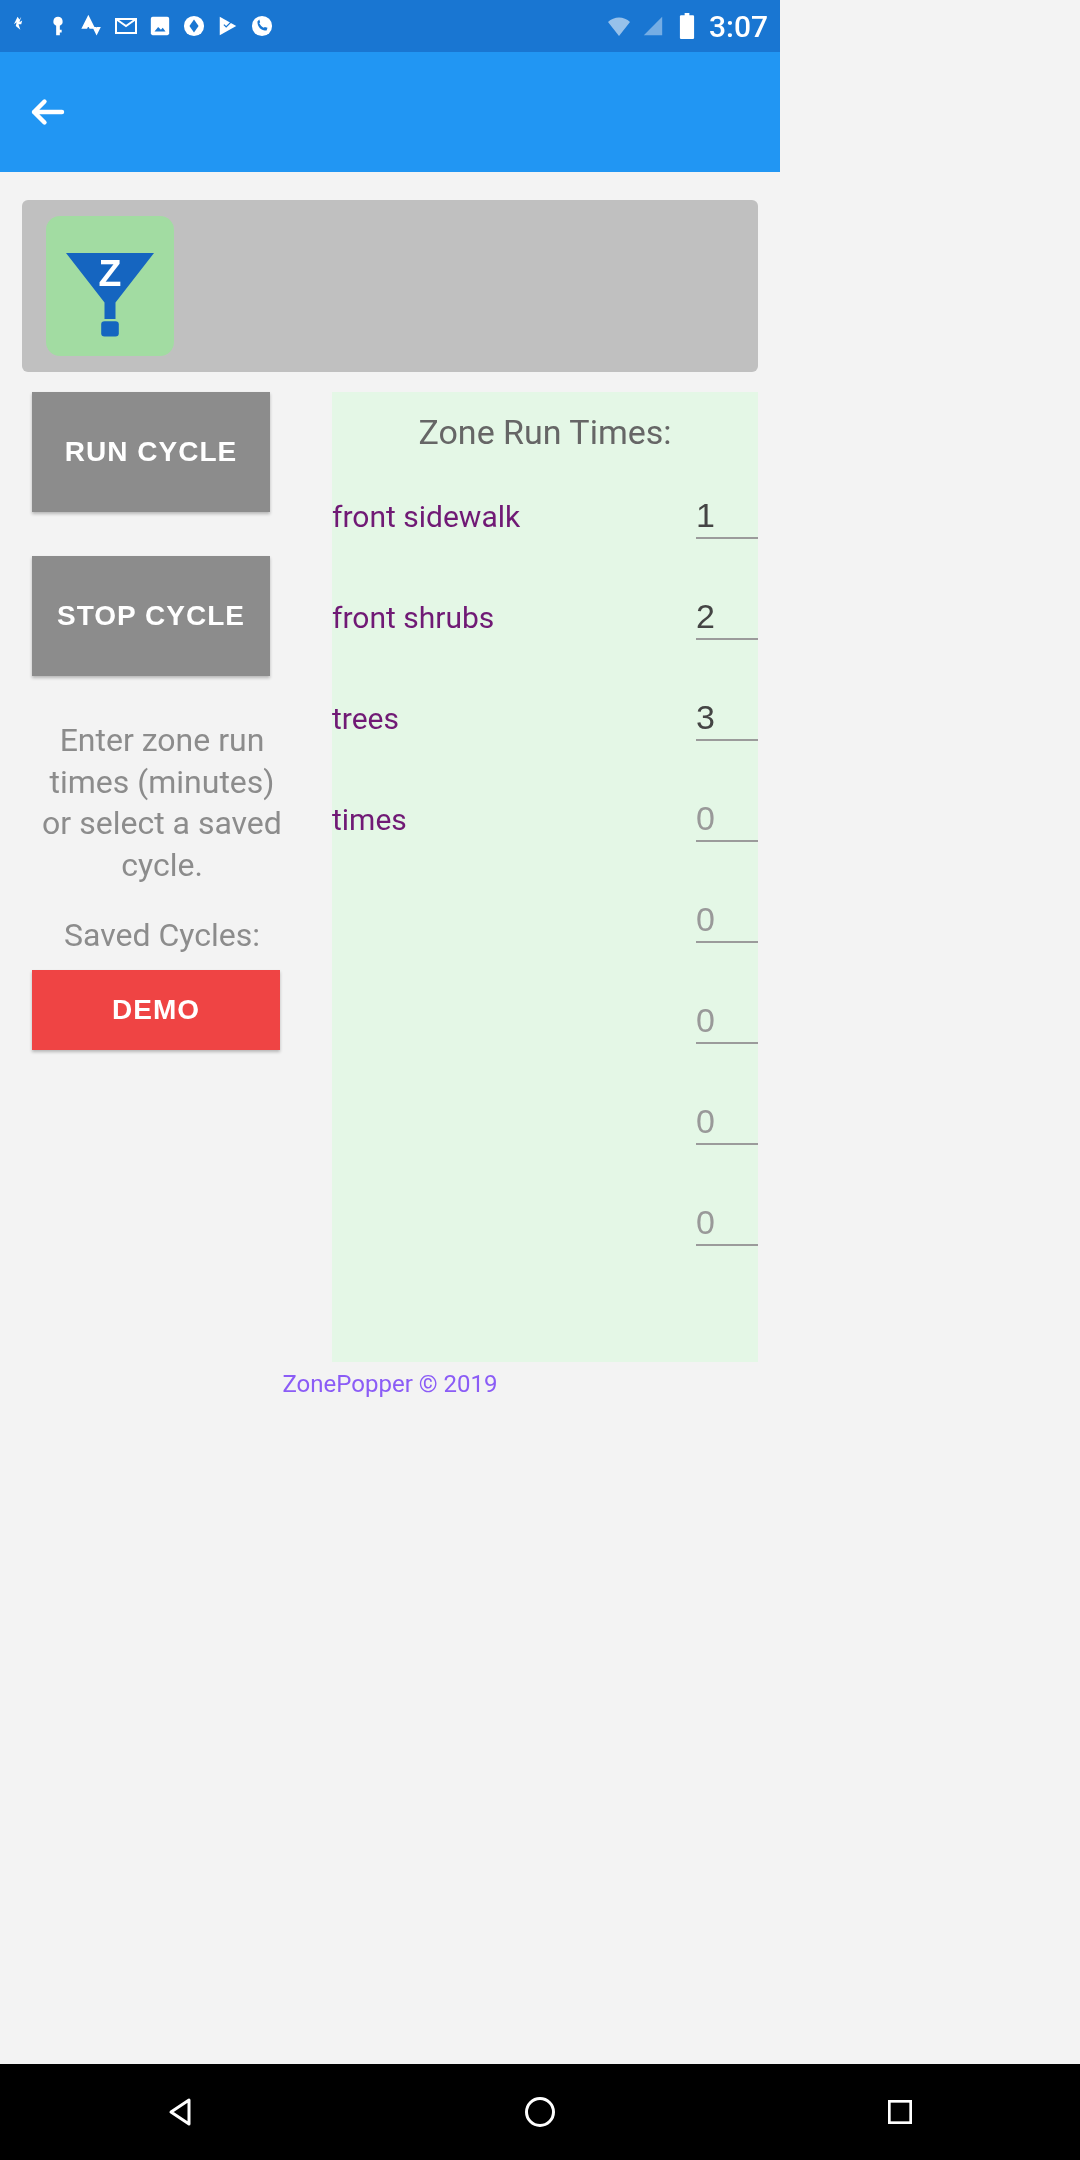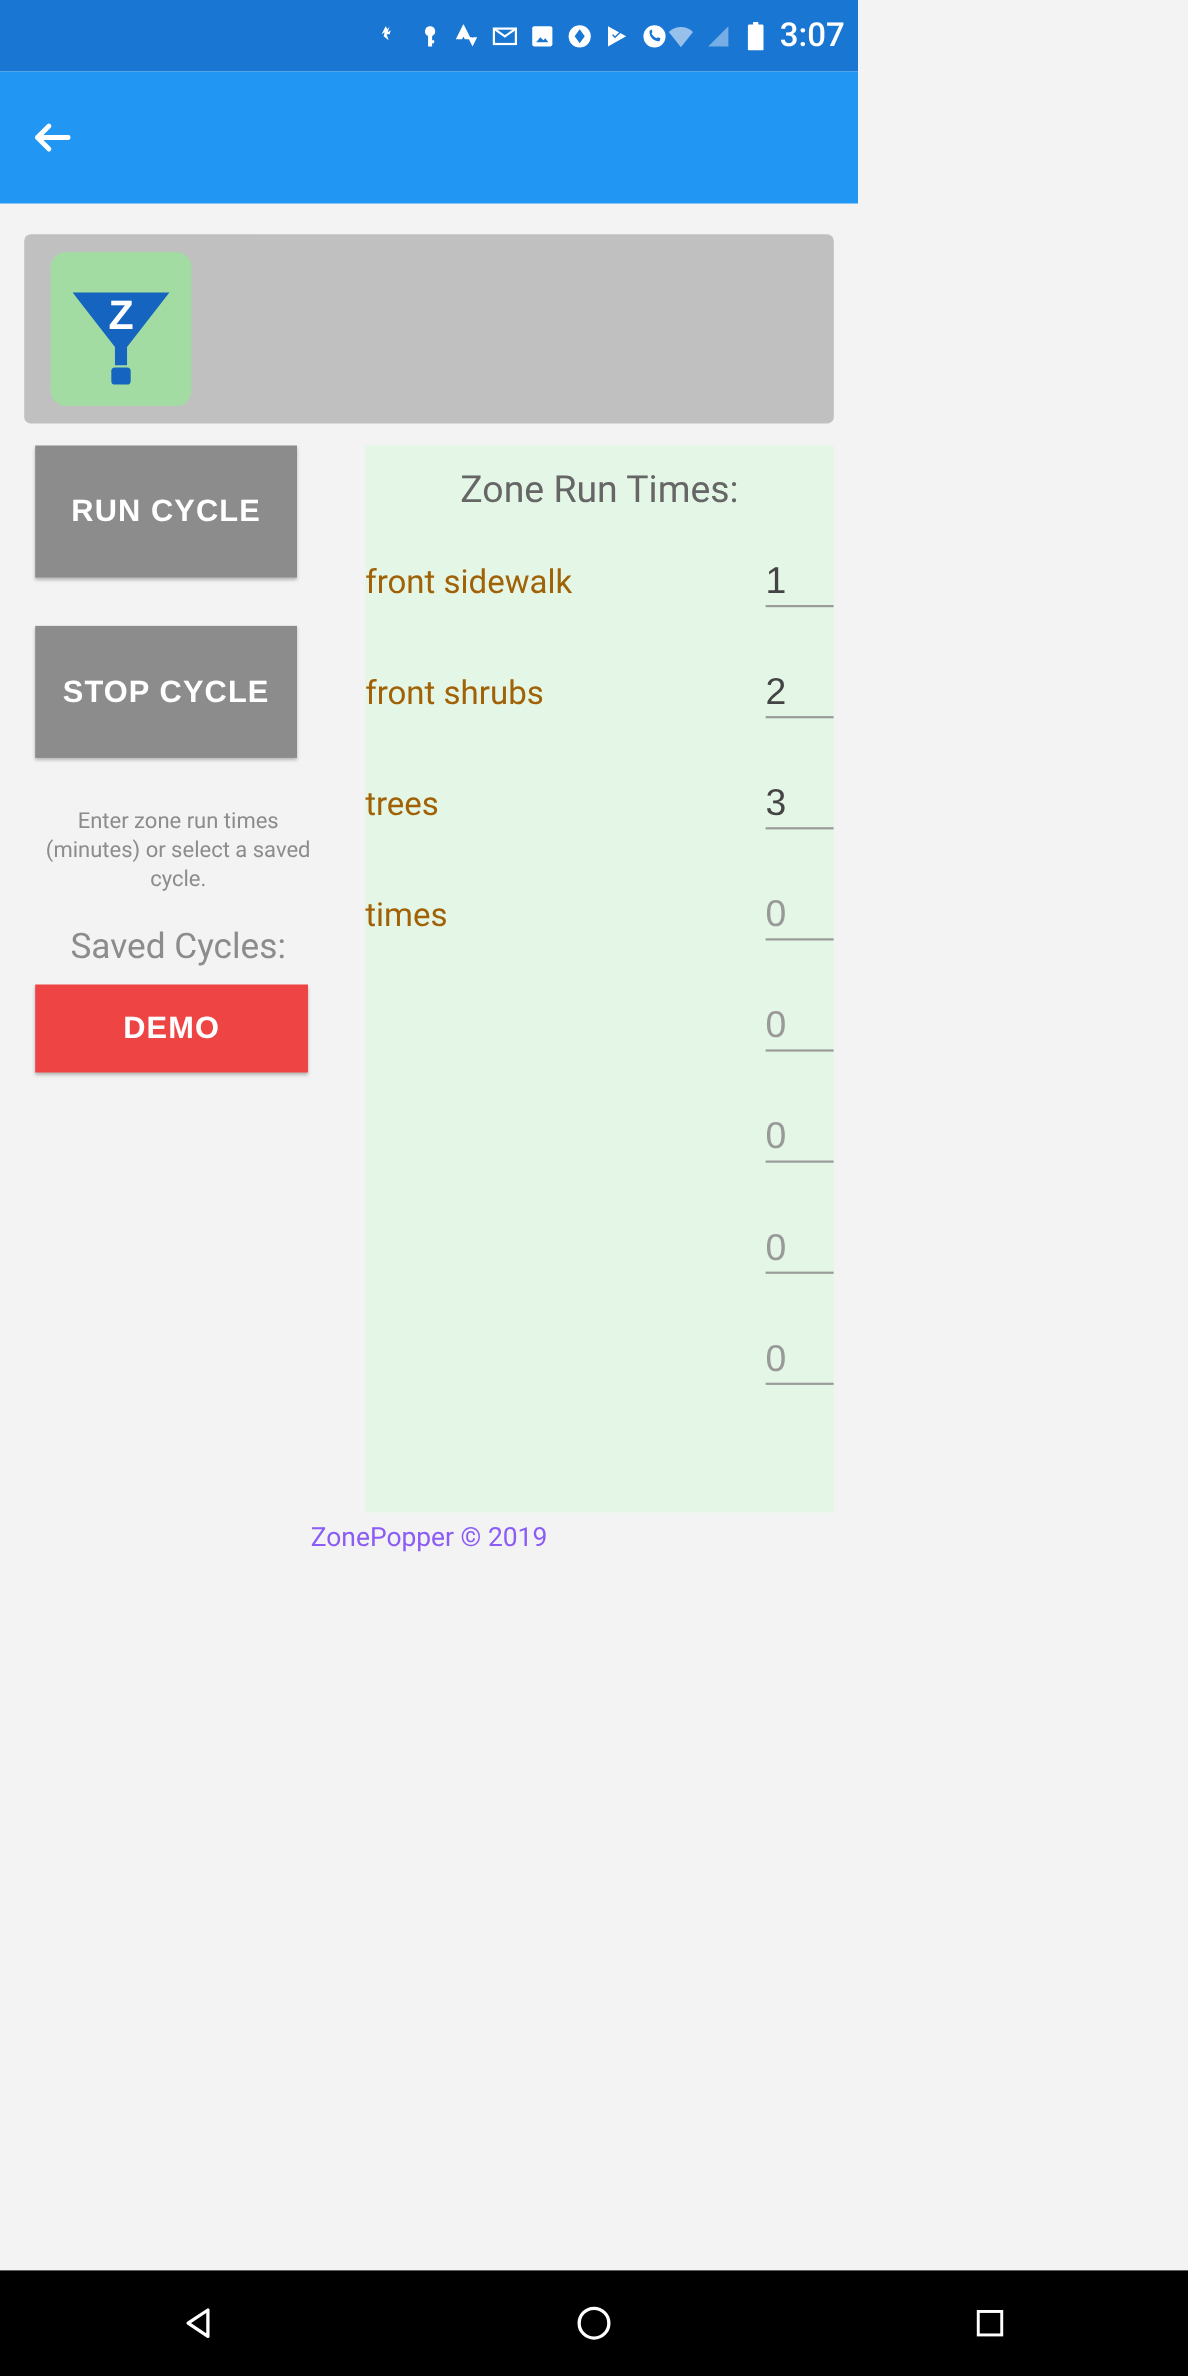--- a/index.html
+++ b/index.html
@@ -1,39 +1,39 @@
 <!DOCTYPE html>
 <html><head>
   <meta charset="utf-8">
   <style>
     * { margin: 0; padding: 0; box-sizing: border-box; }
     html, body { width: 780px; height: 1560px; font-family: Roboto, Arial, sans-serif; background: #f3f3f3; overflow: hidden; }
-    .status-bar { background: #1976d2; height: 65px; display: flex; align-items: center; justify-content: flex-end; padding: 0 12px; color: #fff; }
+    .status-bar { background: #1976d2; height: 52px; display: flex; align-items: center; justify-content: space-between; padding: 0 12px; color: #fff; }
     .status-left { display: flex; gap: 10px; align-items: center; }
     .status-right { display: flex; gap: 10px; align-items: center; }
     .status-time { font-size: 30px; font-weight: 500; }
     .status-icon { width: 24px; height: 24px; display: flex; align-items: center; justify-content: center; }
     .app-bar { background: #2196f3; height: 120px; display: flex; align-items: center; padding: 0 24px; }
     .back-btn { width: 48px; height: 48px; display: flex; align-items: center; justify-content: center; cursor: pointer; }
     .content { padding: 28px 22px 0 22px; }
     .header-card { background: #c0c0c0; border-radius: 6px; padding: 16px 24px; display: flex; align-items: center; gap: 28px; }
     .logo-box { width: 128px; height: 140px; background: #a2dca2; border-radius: 14px; display: flex; align-items: center; justify-content: center; flex-direction: column; }
     .header-text { flex: 1; text-align: center; }
     .device-name { color: #fff; font-size: 44px; font-weight: 700; margin-bottom: 14px; }
     .subtitle { color: #555; font-size: 28px; }
     .main-row { display: flex; gap: 40px; margin-top: 20px; }
     .left-col { width: 270px; padding-left: 10px; }
     .right-col { flex: 1; background: #e4f7e6; padding: 20px 0; min-height: 970px; overflow: hidden; }
     .big-btn { width: 238px; height: 120px; background: #8c8c8c; color: #fff; border: none; font-size: 28px; font-weight: 700; letter-spacing: 1px; display: flex; align-items: center; justify-content: center; margin-bottom: 44px; cursor: pointer; box-shadow: 0 2px 3px rgba(0,0,0,.25); }
-    .help-text { color: #8c8c8c; font-size: 20px; text-align: center; line-height: 1.3; margin: 18px 0 30px; }
+    .help-text { color: #8c8c8c; font-size: 32px; text-align: center; line-height: 1.3; margin: 18px 0 30px; }
     .saved-label { color: #8c8c8c; font-size: 32px; text-align: center; margin-bottom: 16px; }
     .demo-btn { width: 248px; height: 80px; background: #ef4444; color: #fff; border: none; font-size: 28px; font-weight: 700; letter-spacing: 1px; cursor: pointer; box-shadow: 0 2px 3px rgba(0,0,0,.25); }
     .panel-title { color: #666; font-size: 34px; text-align: center; margin-bottom: 42px; }
     .zone-row { display: flex; align-items: center; justify-content: space-between; margin-bottom: 56px; }
-    .zone-label { color: #a16207; font-size: 30px; }
+    .zone-label { color: #701a75; font-size: 30px; }
     .zone-input { width: 62px; border: none; border-bottom: 2px solid #9b9b9b; background: transparent; font-size: 34px; color: #444; text-align: left; padding: 2px 0; outline: none; }
     .zone-input.placeholder { color: #999; }
     .footer { text-align: center; color: #8b5cf6; font-size: 24px; margin-top: 8px; }
     .nav-bar { position: absolute; bottom: 0; left: 0; right: 0; height: 96px; background: #000; display: flex; align-items: center; justify-content: space-around; }
     .nav-btn { width: 48px; height: 48px; display: flex; align-items: center; justify-content: center; cursor: pointer; }
   </style>
 </head>
 <body>
 
 <div class="status-bar">

